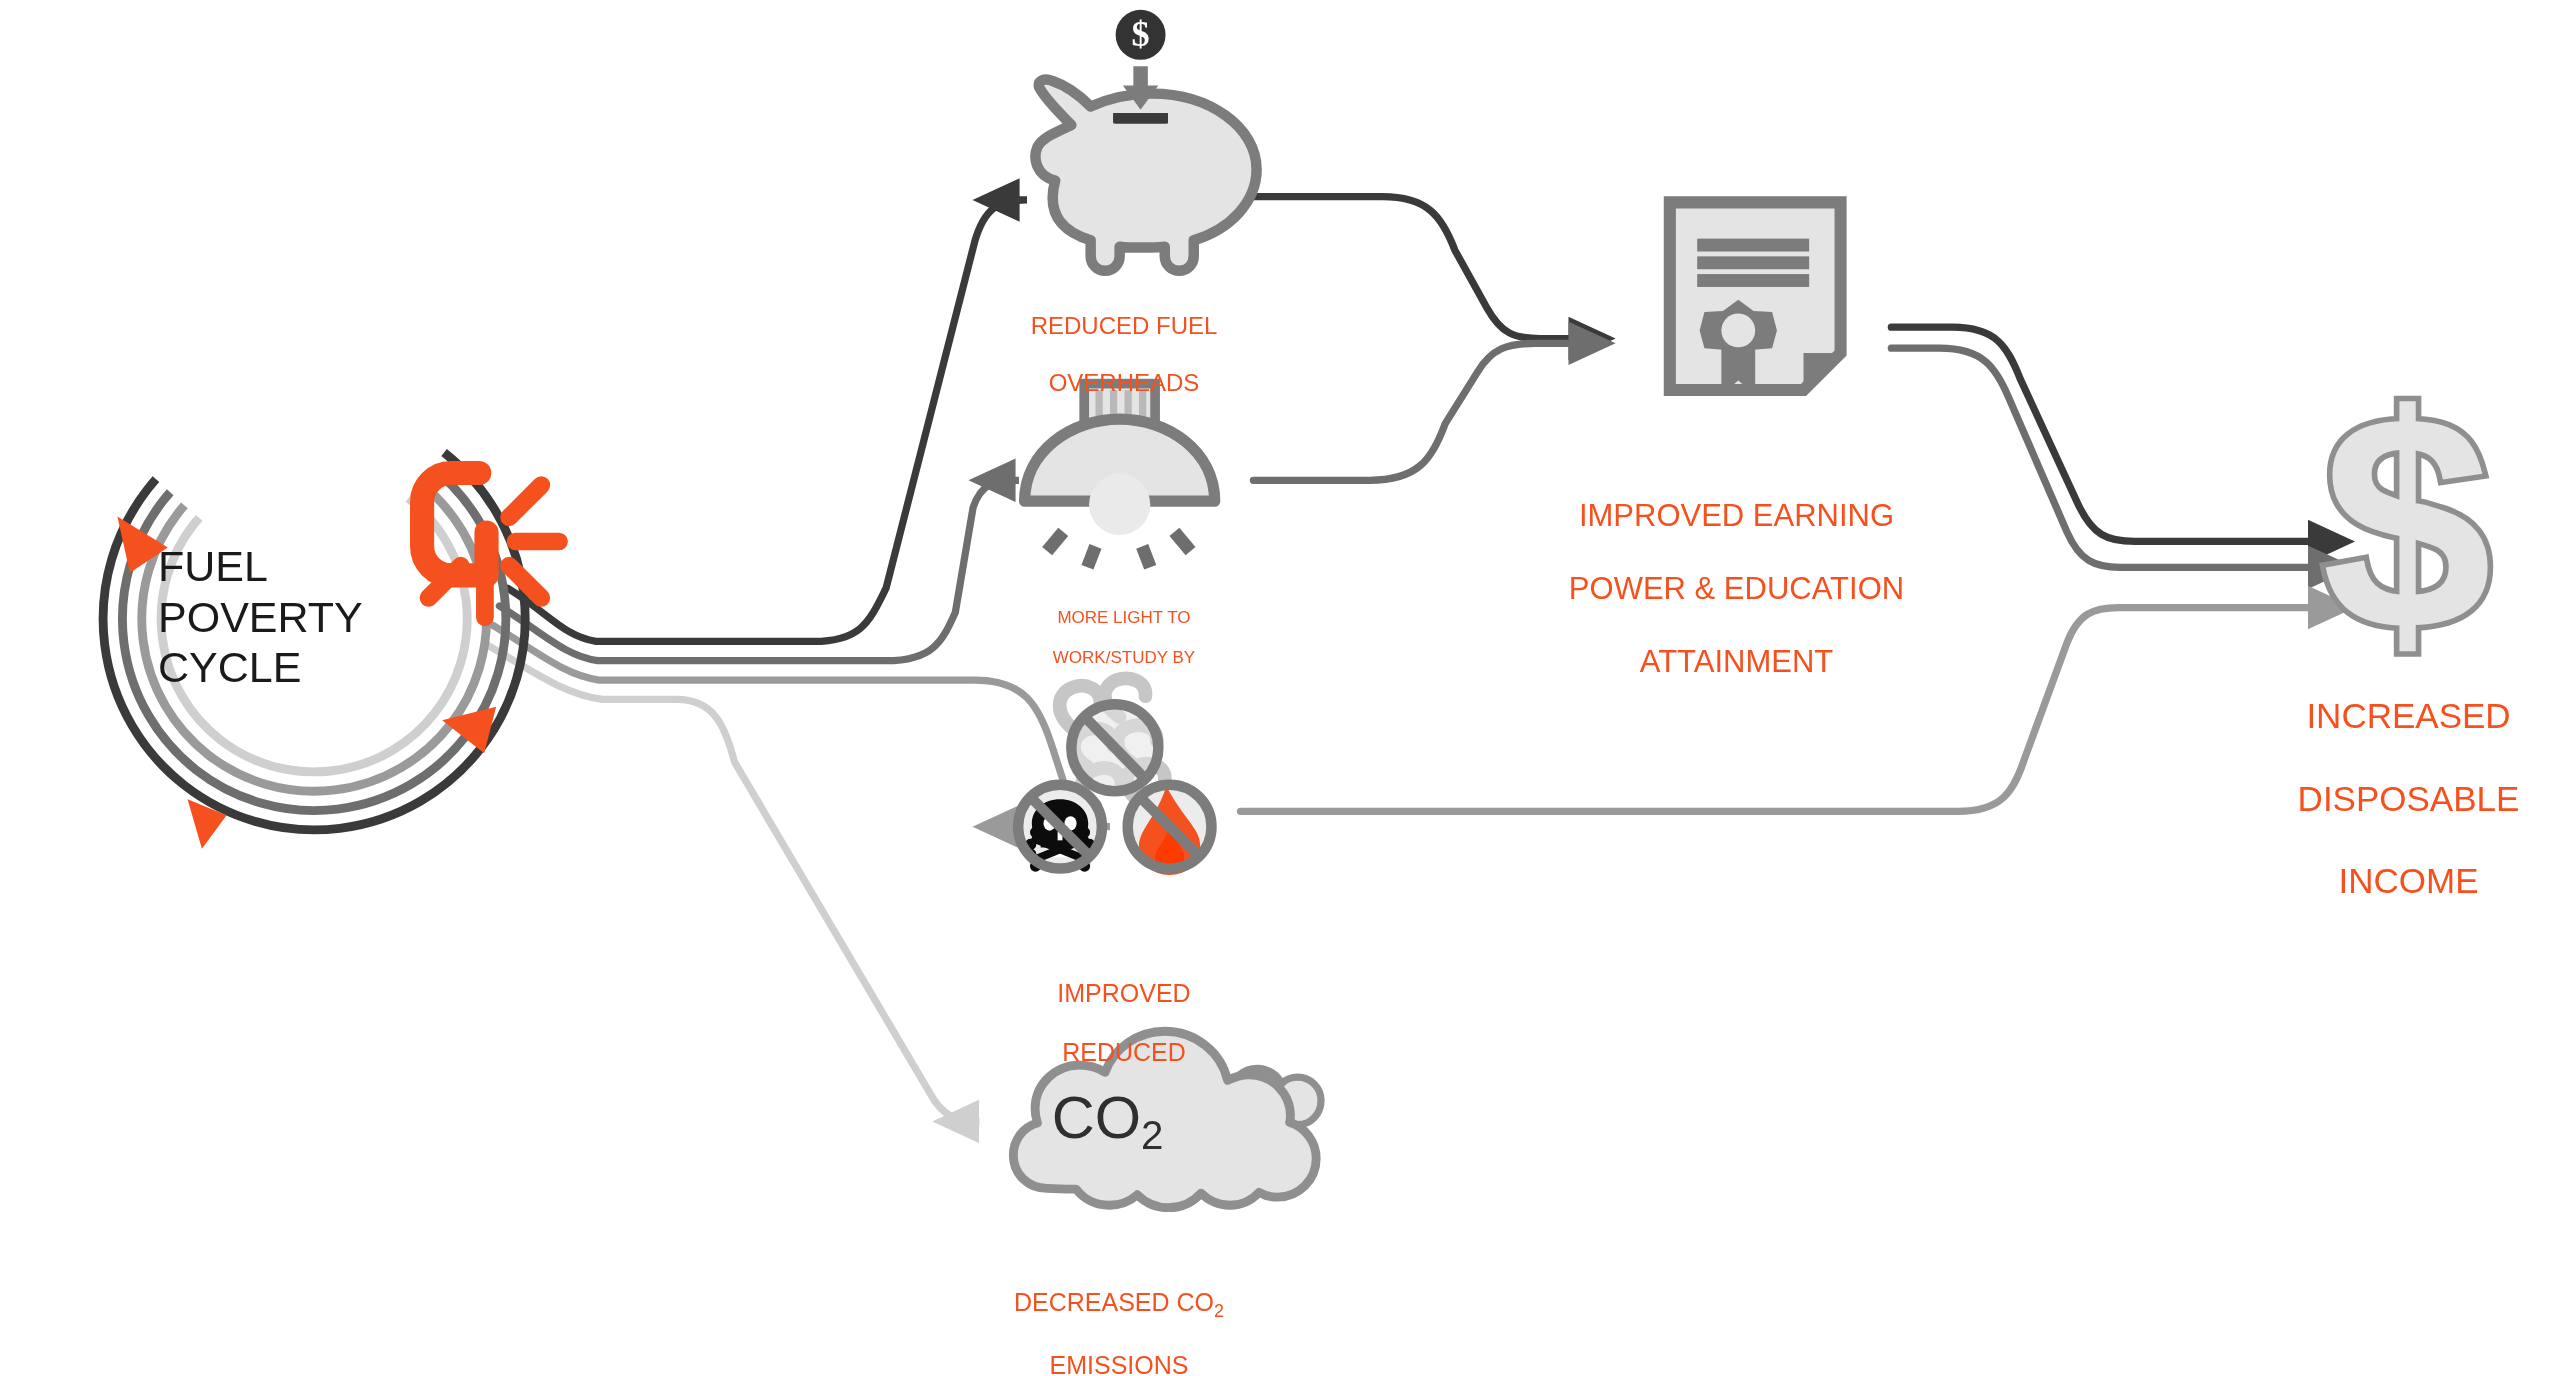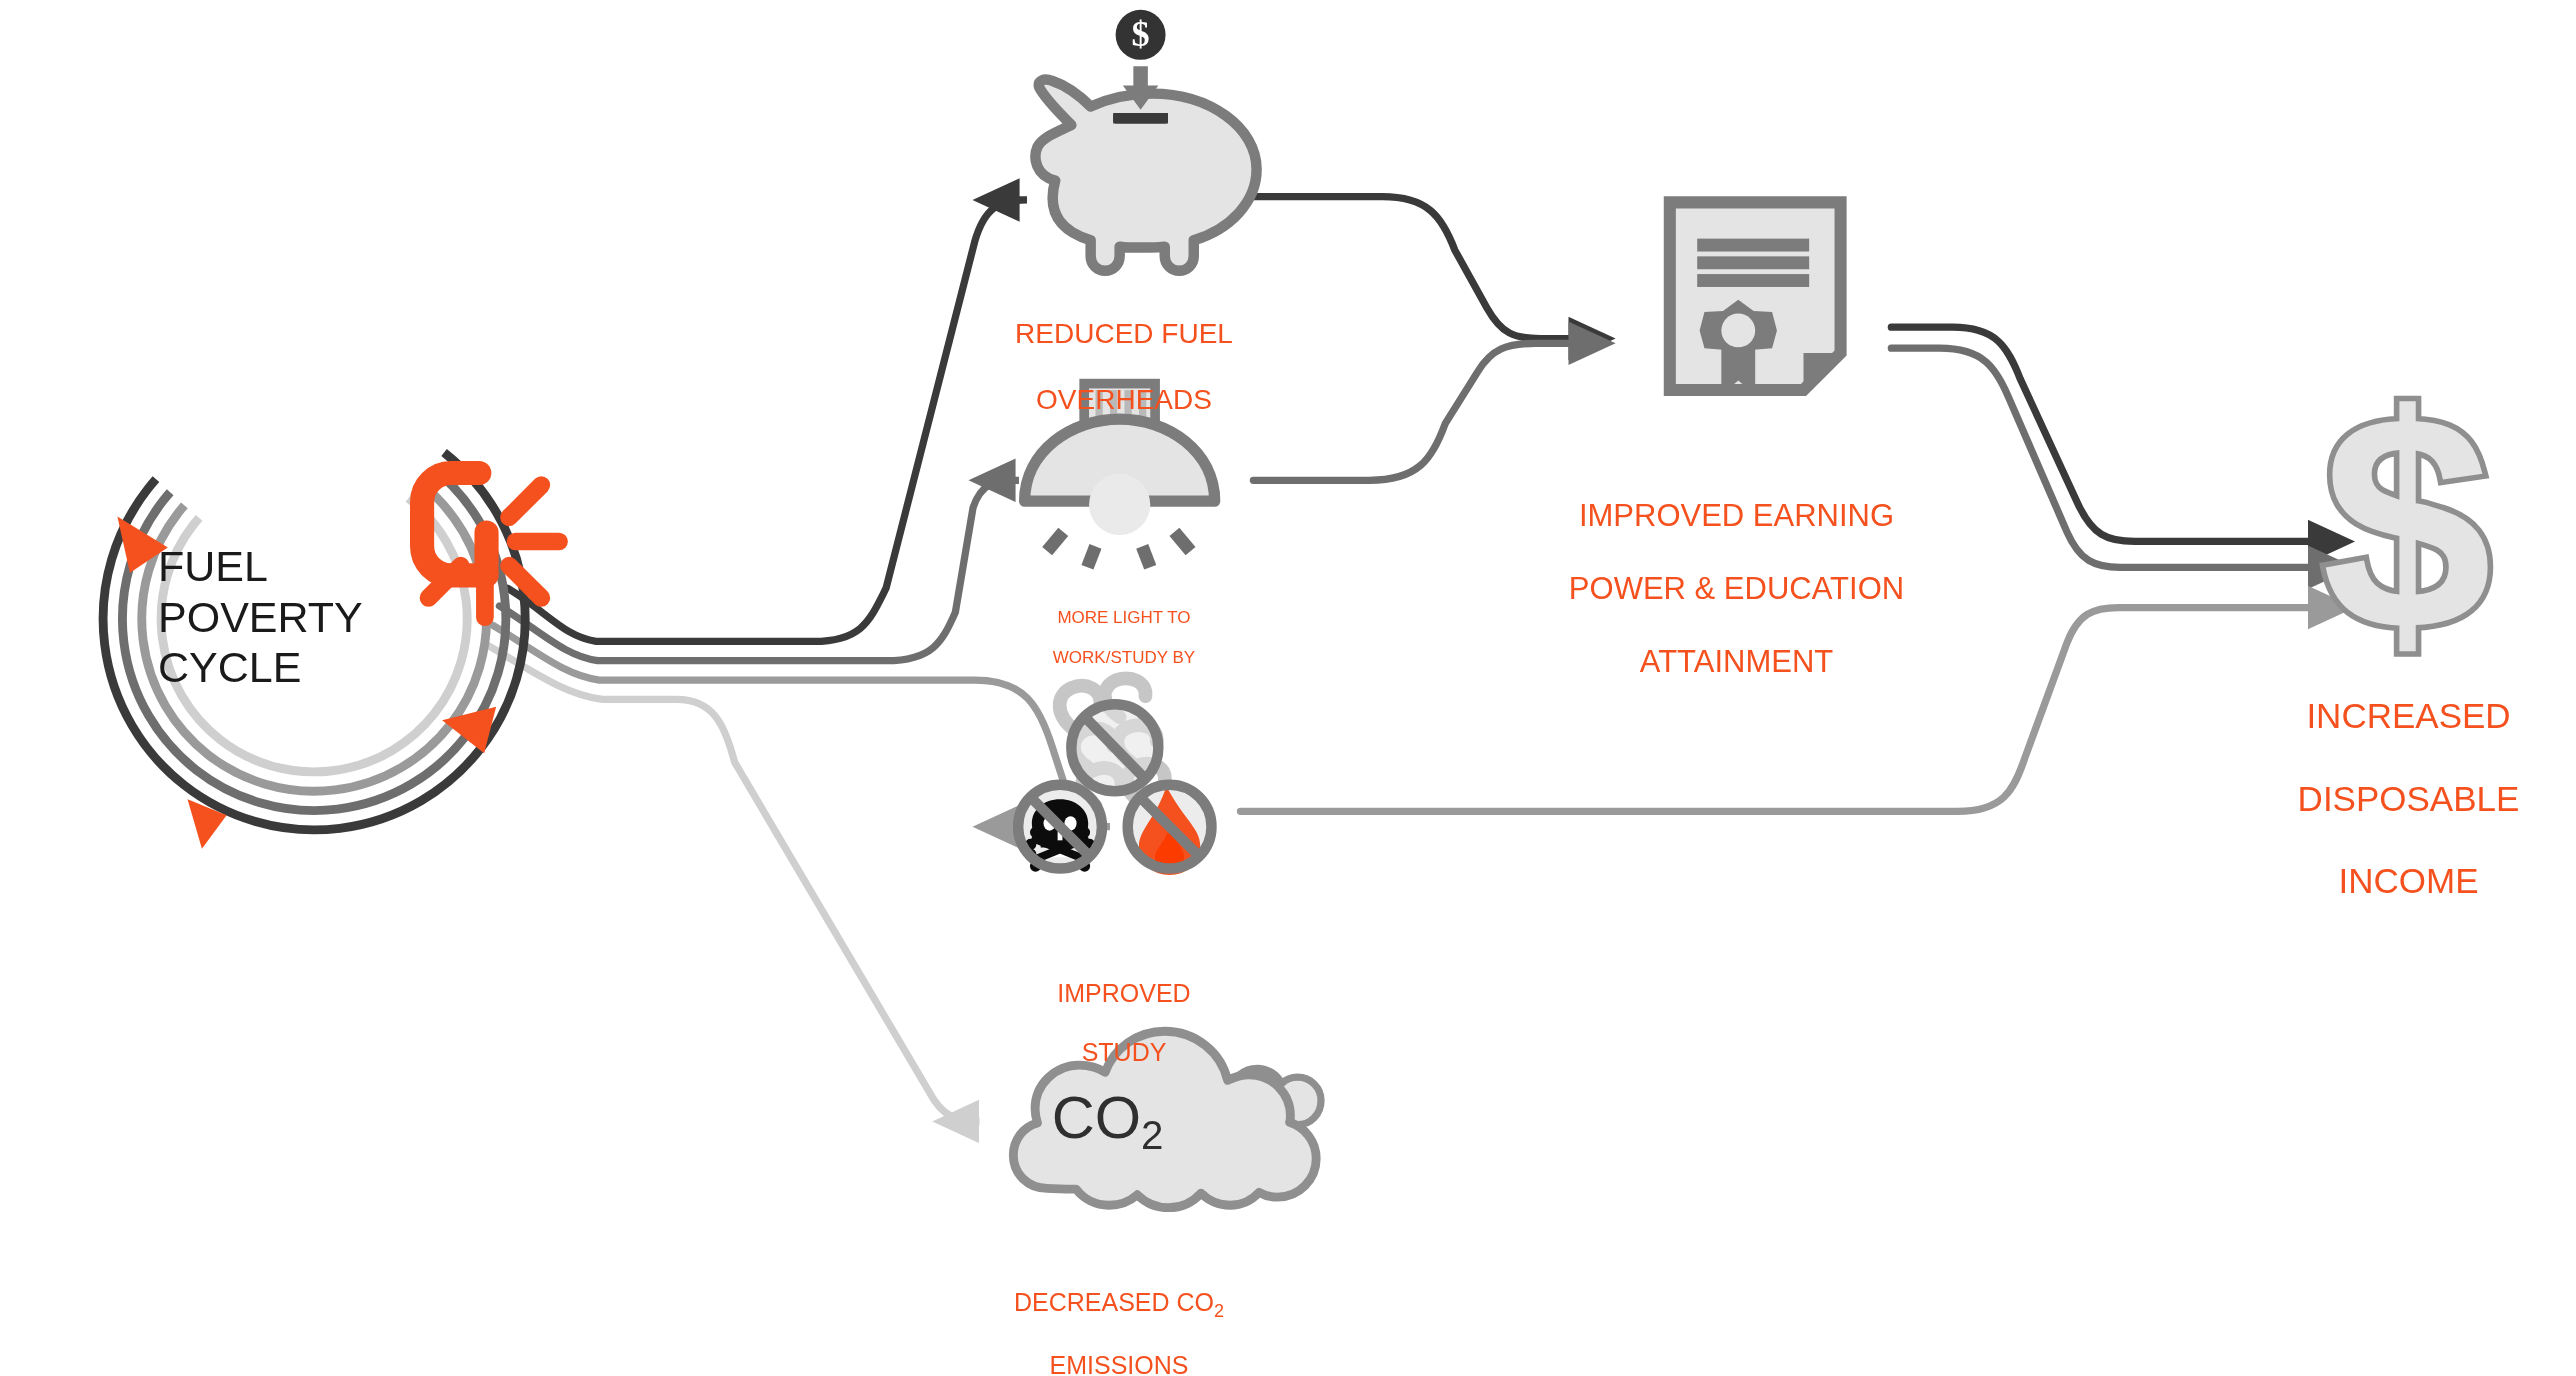--- a/index.html
+++ b/index.html
@@ -215,33 +215,33 @@
       <path d="M 2158,372 L 2177,386 L 2200,387 L 2206,410 L 2200,432 L 2177,434 L 2158,448
                L 2139,434 L 2116,432 L 2110,410 L 2116,387 L 2139,386 Z" fill="#7c7c7c"></path>
       <circle cx="2158" cy="410" r="21" fill="#e4e4e4"></circle>
     </g>
   </svg>
 
   <svg class="layer" viewBox="0 0 3198 1709">
     <text x="2988" y="780" text-anchor="middle" font-family="Liberation Sans, sans-serif" font-size="380" font-weight="bold" fill="#e4e4e4" stroke="#8f8f8f" stroke-width="14" paint-order="stroke">$</text>
   </svg>
 
-  <div class="lbl" style="left:955px;top:284px;width:338px;font-size:28px;">
+  <div class="lbl" style="left:955px;top:284px;width:338px;font-size:24px;">
     <div>REDUCED FUEL</div>
     <div>OVERHEADS</div>
   </div>
 
   <div class="lbl" style="left:955px;top:588px;width:338px;font-size:17px;">
     <div>MORE LIGHT TO</div>
     <div>WORK/STUDY BY</div>
   </div>
 
   <div class="lbl" style="left:955px;top:949px;width:338px;font-size:25px;">
     <div>IMPROVED</div>
-    <div>STUDY</div>
+    <div>REDUCED</div>
   </div>
 
   <div class="lbl" style="left:950px;top:1258px;width:338px;font-size:25px;">
     <div><span>DECREASED CO</span><sub style="font-size:0.72em;">2</sub></div>
     <div>EMISSIONS</div>
   </div>
 
   <div class="lbl" style="left:1535px;top:461px;width:403px;font-size:31px;">
     <div>IMPROVED EARNING</div>
     <div>POWER &amp; EDUCATION</div>

